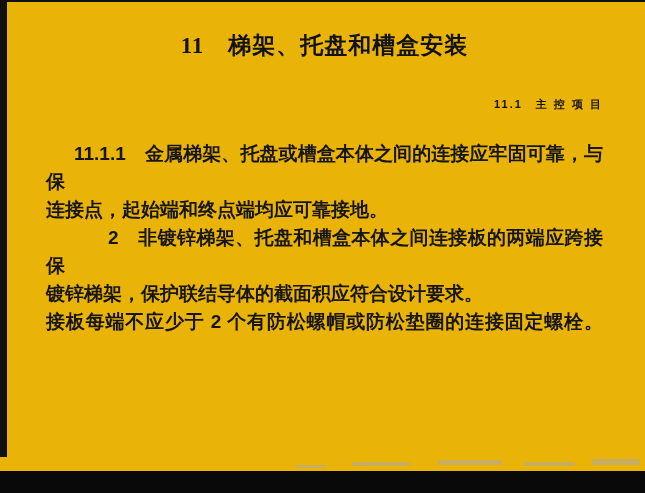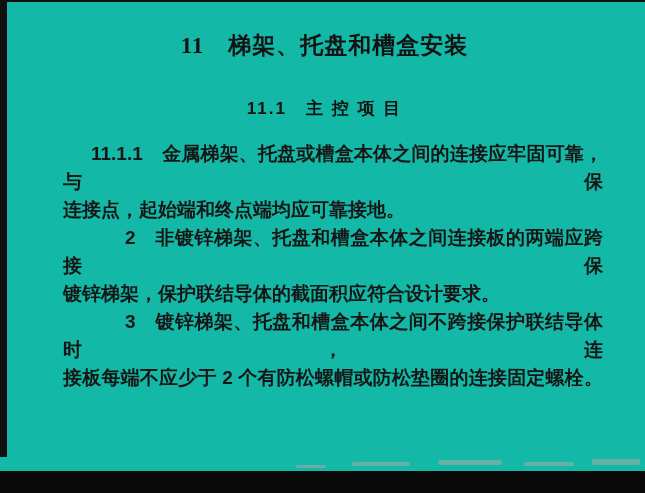--- a/index.html
+++ b/index.html
@@ -1,20 +1,20 @@
 <!DOCTYPE html>
 <html><head>
 <meta charset="utf-8">
 <style>
   html,body { margin:0; padding:0; }
   .page {
     position: relative;
     width: 645px;
     height: 493px;
-    background: #14b8a6;
+    background: #eab308;
     overflow: hidden;
     font-family: "Liberation Sans", sans-serif;
     color: #161616;
   }
   
   .bar-top    { position:absolute; top:0; left:0; width:645px; height:2px; background:#101010; }
   .bar-left   { position:absolute; top:0; left:0; width:7px; height:457px; background:#101010; }
   .bar-bottom { position:absolute; top:471px; left:0; width:645px; height:22px; background:#090909; }
   .smudge { position:absolute; background:#a9a9a9; opacity:.55; border-radius:2px; }
   .sm1 { top:462px; left:352px; width:58px; height:4px; }
@@ -25,29 +25,29 @@
 
   .chapter-title {
     position:absolute; top:30px; left:46px; width:557px;
     text-align:center;
     font-family:"Liberation Serif", serif;
     font-weight:700; font-size:23px; letter-spacing:1px;
     color:#121212;
   }
   .section-heading {
     position:absolute; top:97px; left:46px; width:557px;
-    text-align:center;
-    font-weight:700; font-size:17px; letter-spacing:2px;
+    text-align:right;
+    font-weight:700; font-size:11px; letter-spacing:2px;
     color:#121212;
   }
   .body-text {
     position:absolute; top:140px; left:46px; width:557px;
     font-size:19px; line-height:28px;
   }
-  .line { min-height:28px;margin-left:17px; }
+  .line { min-height:28px; }
   .j { text-align:justify; text-align-last:justify; }
   .hei   { font-weight:700; font-family:"Liberation Sans", sans-serif; }
   .ind-clause  { text-indent:28px; }
   .ind-item    { text-indent:62px; }
 </style>
 </head>
 <body>
 
 <div class="page">
 
@@ -66,17 +66,16 @@
 
   <div class="body-text">
 
     <div class="line hei j ind-clause">11.1.1　金属梯架、托盘或槽盒本体之间的连接应牢固可靠，与保</div>
 
     <div class="line hei">连接点，起始端和终点端均应可靠接地。</div>
 
     <div class="line hei j ind-item">2　非镀锌梯架、托盘和槽盒本体之间连接板的两端应跨接保</div>
     <div class="line hei">镀锌梯架，保护联结导体的截面积应符合设计要求。</div>
 
-    <div class="line hei j ind-item">3　镀锌梯架、托盘和槽盒本体之间不跨接保护联结导体时，连</div>
     <div class="line hei j">接板每端不应少于 2 个有防松螺帽或防松垫圈的连接固定螺栓。</div>
 
   </div>
 </div>
 
 </body></html>

